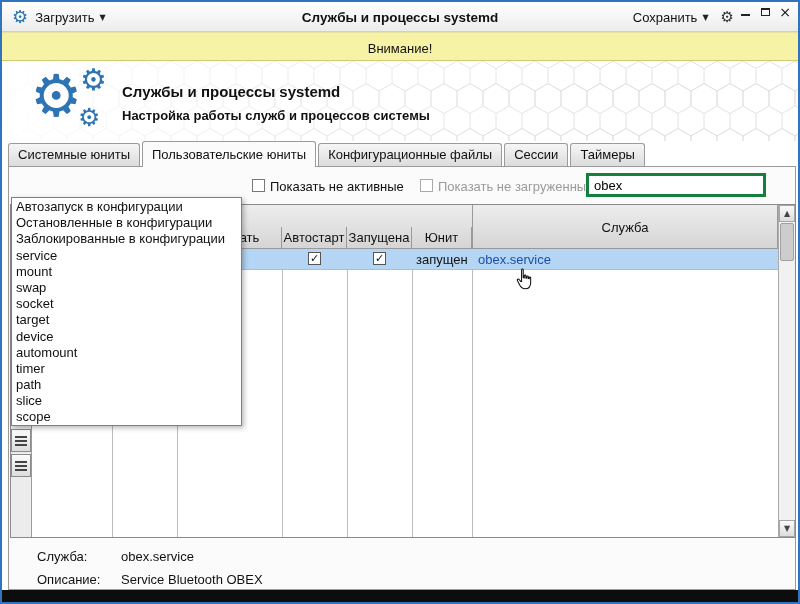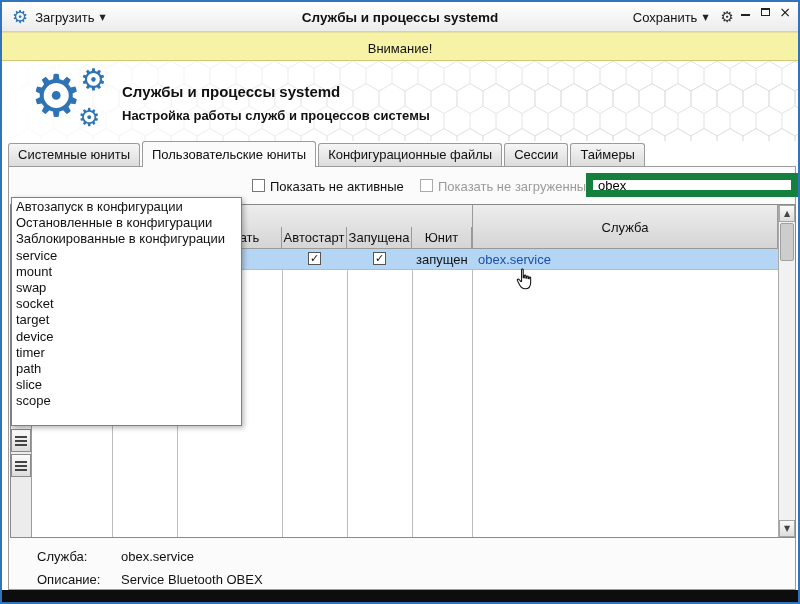--- a/index.html
+++ b/index.html
@@ -58,21 +58,21 @@
   
   .combo { position:absolute; left:2px; top:6px; width:231px; height:24px; background:#fff;
            border:1px solid #4a76a8; display:flex; align-items:center;margin-top:24px; }
   .combo-text { flex:1; padding-left:5px; }
   .combo-btn { width:19px; height:22px; background:linear-gradient(#f1f1f1,#d7d7d7); border-left:1px solid #a8a8a8;
                display:flex; align-items:center; justify-content:center; cursor:default; }
   .chk { position:absolute; width:13px; height:13px; top:12px; background:#fff; border:1px solid #777; cursor:default; }
   .chk-label { position:absolute; top:8px; height:22px; display:flex; align-items:center; cursor:default; }
   .chk.disabled { border-color:#aaa; }
   .chk-label.disabled { color:#9b9b9b; }
-  .searchbox { position:absolute; left:577px; top:6px; width:212px; height:24px; border:7px solid #15803d;
+  .searchbox { position:absolute; left:577px; top:6px; width:180px; height:24px; border:3px solid #15803d;
                background:#fff; font-family:"Liberation Sans",sans-serif; font-size:13px; padding:3px 5px; }
 
   
   .popup { position:absolute; left:2px; top:30px; width:231px; height:229px; background:#fff;
            border:1px solid #808080; box-shadow:2px 2px 5px rgba(0,0,0,.28); z-index:30; padding-top:1px; }
   .popup-item { height:16.2px; line-height:16.2px; padding-left:4px; white-space:nowrap; cursor:default; }
 
   
   .tframe { position:absolute; left:1px; top:37px; width:786px; height:334px; border:1px solid #8a8a8a; background:#fff; }
   .gutter { position:absolute; left:0; top:0; width:21px; height:332px; background:#ececec; border-right:1px solid #9b9b9b; }
@@ -255,20 +255,21 @@
     <div class="popup">
       <div class="popup-item">Автозапуск в конфигурации</div>
       <div class="popup-item">Остановленные в конфигурации</div>
       <div class="popup-item">Заблокированные в конфигурации</div>
       <div class="popup-item">service</div>
       <div class="popup-item">mount</div>
       <div class="popup-item">swap</div>
       <div class="popup-item">socket</div>
       <div class="popup-item">target</div>
       <div class="popup-item">device</div>
+      <div class="popup-item">automount</div>
       <div class="popup-item">timer</div>
       <div class="popup-item">path</div>
       <div class="popup-item">slice</div>
       <div class="popup-item">scope</div>
     </div>
 
     <div class="det-label" style="left:28px; top:382px;">Служба:</div>
     <div class="det-value" style="left:112px; top:382px;">obex.service</div>
     <div class="det-label" style="left:28px; top:405px;">Описание:</div>
     <div class="det-value" style="left:112px; top:405px;">Service Bluetooth OBEX</div>

